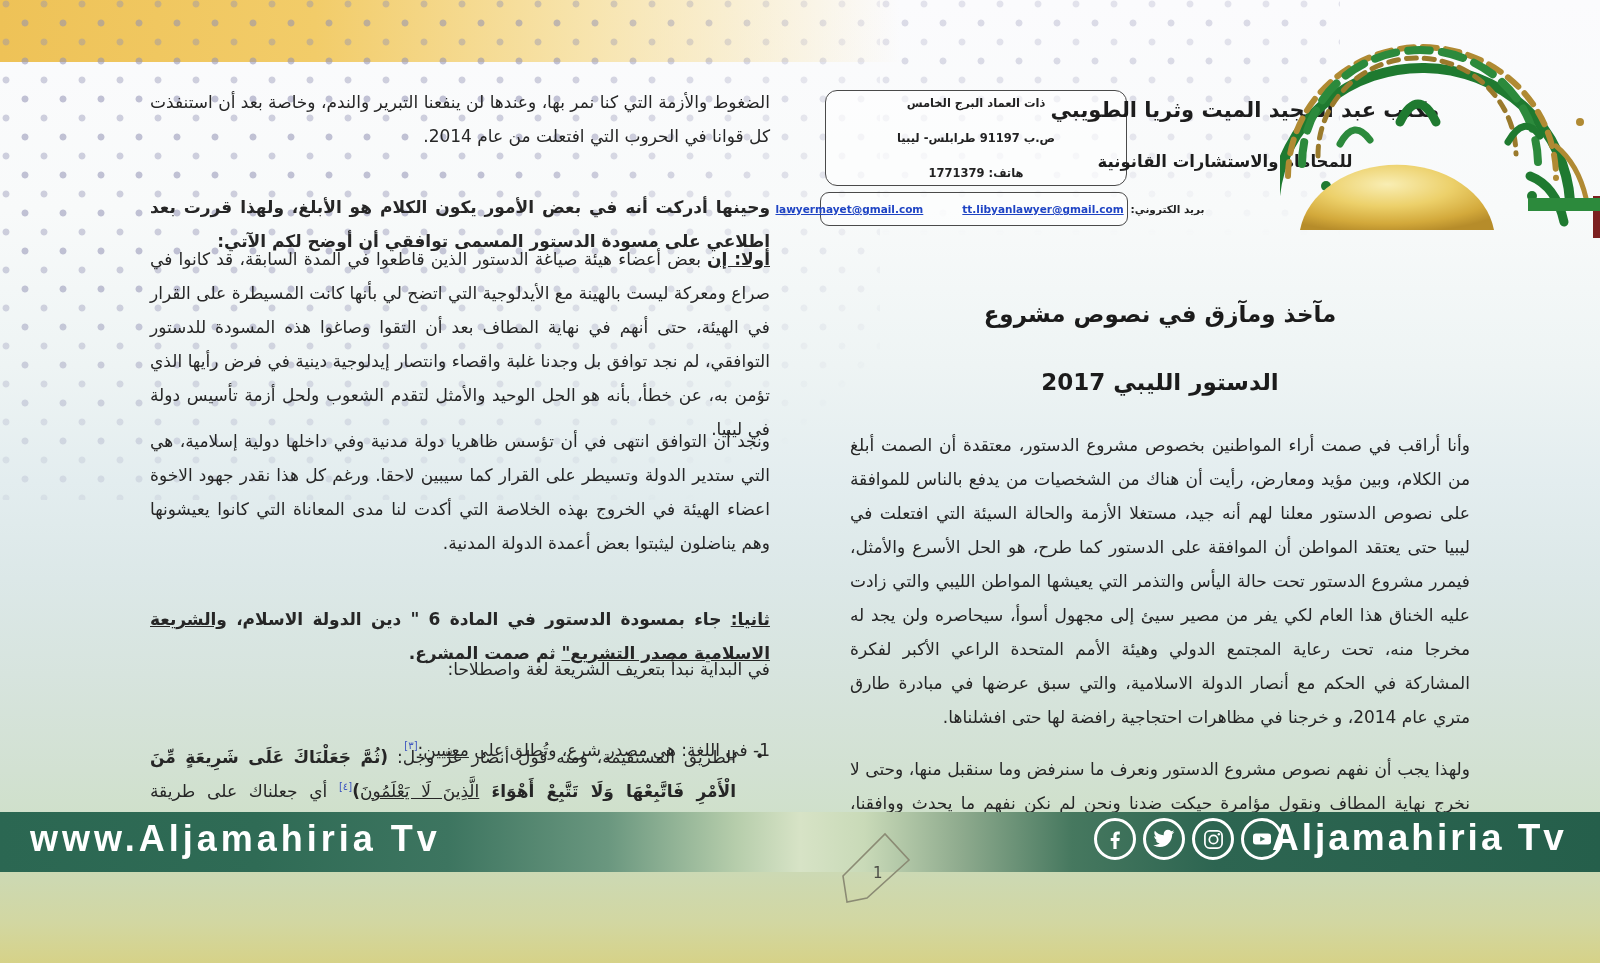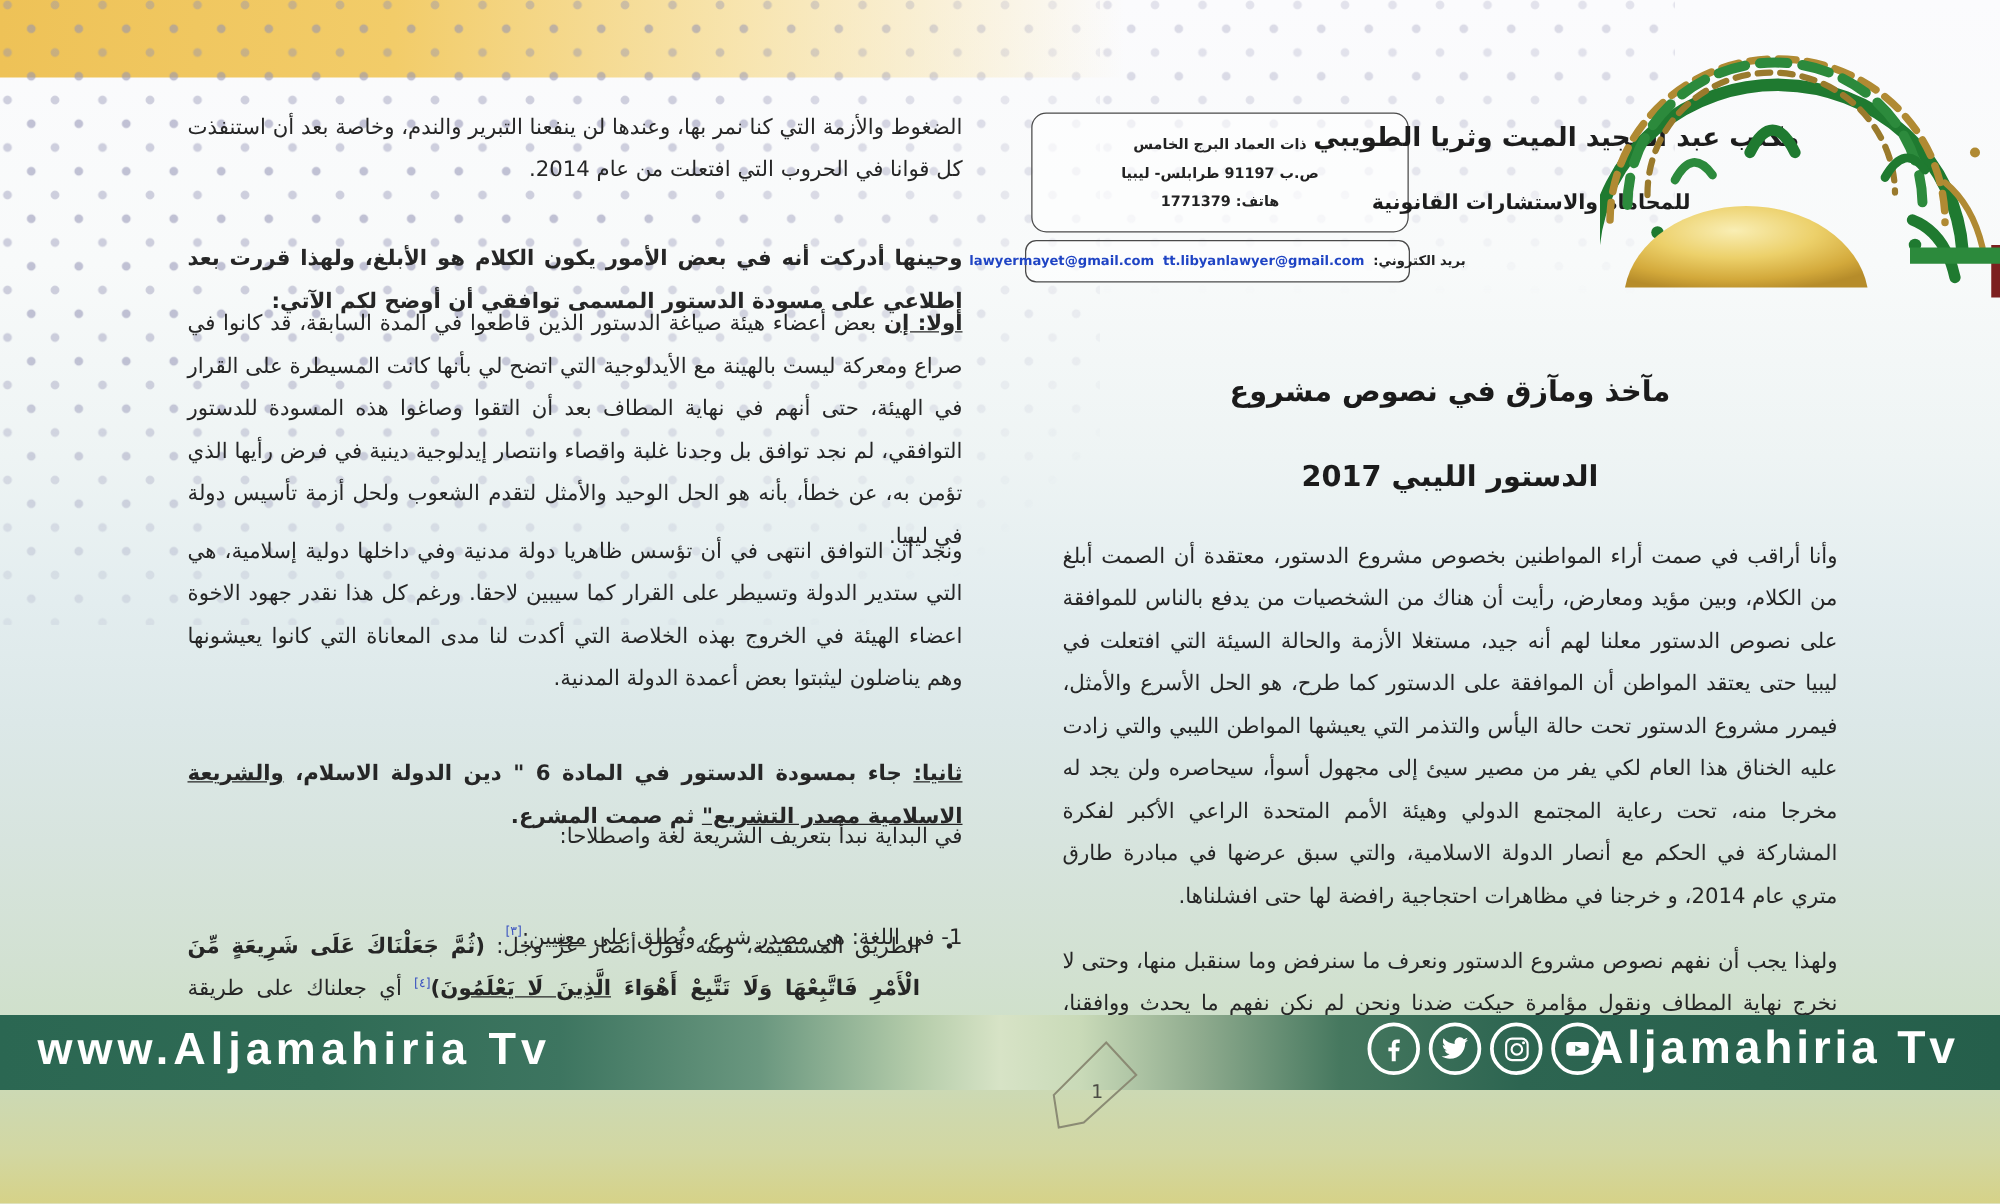--- a/index.html
+++ b/index.html
@@ -26,27 +26,27 @@
         font-size:17px;line-height:34px;color:#262626;z-index:3;}
   .para.bold{font-weight:700;margin-top:24px;}
   .lcol{left:150px;} .rcol{left:850px;}
   .u{text-decoration:underline;}
   .fnote{color:#3d55c0;font-size:10px;vertical-align:super;line-height:0;}
   .bullet-mark{position:absolute;right:6px;top:0;font-size:15px;}
   .bulleted{padding-right:34px;box-sizing:border-box;}
   
   .contact-box{position:absolute;left:825px;top:90px;width:300px;height:94px;z-index:3;
                border:1.6px solid #4a4a4a;border-radius:12px;background:rgba(255,255,255,.55);
-               display:flex;flex-direction:column;justify-content:center;gap:9px;
+               display:flex;flex-direction:column;justify-content:center;gap:21px;
                direction:rtl;text-align:center;font-size:11.5px;font-weight:700;color:#222;}
   .email-box{position:absolute;left:820px;top:192px;width:306px;height:32px;z-index:3;
              border:1.4px solid #4a4a4a;border-radius:9px;background:rgba(255,255,255,.55);
              display:flex;align-items:center;justify-content:center;gap:7px;direction:rtl;
              font-size:10.5px;font-weight:700;color:#222;white-space:nowrap;}
-  .email-link{color:#1f44c4;}
+  .email-link{color:#1f44c4;text-decoration:underline;margin-left:32px;}
   .office-name{position:absolute;left:1020px;top:98px;width:450px;z-index:3;direction:rtl;
                text-align:center;font-size:21px;font-weight:700;color:#1d1d1d;}
   .office-sub{position:absolute;left:1060px;top:152px;width:330px;z-index:3;direction:rtl;
               text-align:center;font-size:16.5px;font-weight:700;color:#1d1d1d;}
   .doc-title{position:absolute;left:850px;width:620px;z-index:3;direction:rtl;text-align:center;
              font-size:23px;font-weight:700;color:#1b1b1b;margin-top:43px;}
   
   .logo{position:absolute;left:1280px;top:26px;width:320px;height:206px;z-index:4;}
   .red-sliver{position:absolute;left:1593px;top:196px;width:7px;height:42px;background:#7c2020;z-index:4;}
   
@@ -86,21 +86,21 @@
   <div class="para lcol" style="top:424px">ونجد أن التوافق انتهى في أن تؤسس ظاهريا دولة مدنية وفي داخلها دولية إسلامية، هي التي ستدير الدولة وتسيطر على القرار كما سيبين لاحقا. ورغم كل هذا نقدر جهود الاخوة اعضاء الهيئة في الخروج بهذه الخلاصة التي أكدت لنا مدى المعاناة التي كانوا يعيشونها وهم يناضلون ليثبتوا بعض أعمدة الدولة المدنية.</div>
   <div class="para lcol bold" style="top:578px">
     <span class="u">ثانيا:</span><span> جاء بمسودة الدستور في المادة 6 " دين الدولة الاسلام، </span><span class="u">والشريعة الاسلامية مصدر التشريع"</span><span> ثم صمت المشرع.</span>
   </div>
   <div class="para lcol" style="top:652px">في البداية نبدأ بتعريف الشريعة لغة واصطلاحا:</div>
   <div class="para lcol" style="top:733px">
     <span>1- في اللغة: هي مصدر شرع، وتُطلق على </span><span class="u">معنيين:</span><span class="fnote">[٣]</span>
   </div>
   <div class="para lcol bulleted" style="top:740px">
     <span class="bullet-mark">•</span>
-    <span>الطريق المستقيمة، ومنه قول أنصار عزّ وجل: </span><span class="bold" style="font-weight:700">(ثُمَّ جَعَلْنَاكَ عَلَى شَرِيعَةٍ مِّنَ الْأَمْرِ فَاتَّبِعْهَا وَلَا تَتَّبِعْ أَهْوَاءَ </span><span class="bold u" style="font-weight:700">الَّذِينَ لَا يَعْلَمُونَ</span><span class="bold" style="font-weight:700">)</span><span class="fnote">[٤]</span><span> أي جعلناك على طريقة مستقيمة.</span>
+    <span>الطريق المستقيمة، ومنه قول أنصار عزّ وجل: </span><span class="bold" style="font-weight:700">(ثُمَّ جَعَلْنَاكَ عَلَى شَرِيعَةٍ مِّنَ الْأَمْرِ فَاتَّبِعْهَا وَلَا تَتَّبِعْ أَهْوَاءَ </span><span class="bold u" style="font-weight:400">الَّذِينَ لَا يَعْلَمُونَ</span><span class="bold" style="font-weight:700">)</span><span class="fnote">[٤]</span><span> أي جعلناك على طريقة مستقيمة.</span>
   </div>
 
   <div class="contact-box">
     <div>ذات العماد البرج الخامس</div>
     <div>ص.ب 91197 طرابلس- ليبيا</div>
     <div>هاتف: 1771379</div>
   </div>
   <div class="email-box">
     <span>بريد الكتروني:</span>
     <span class="email-link" dir="ltr">tt.libyanlawyer@gmail.com</span>

